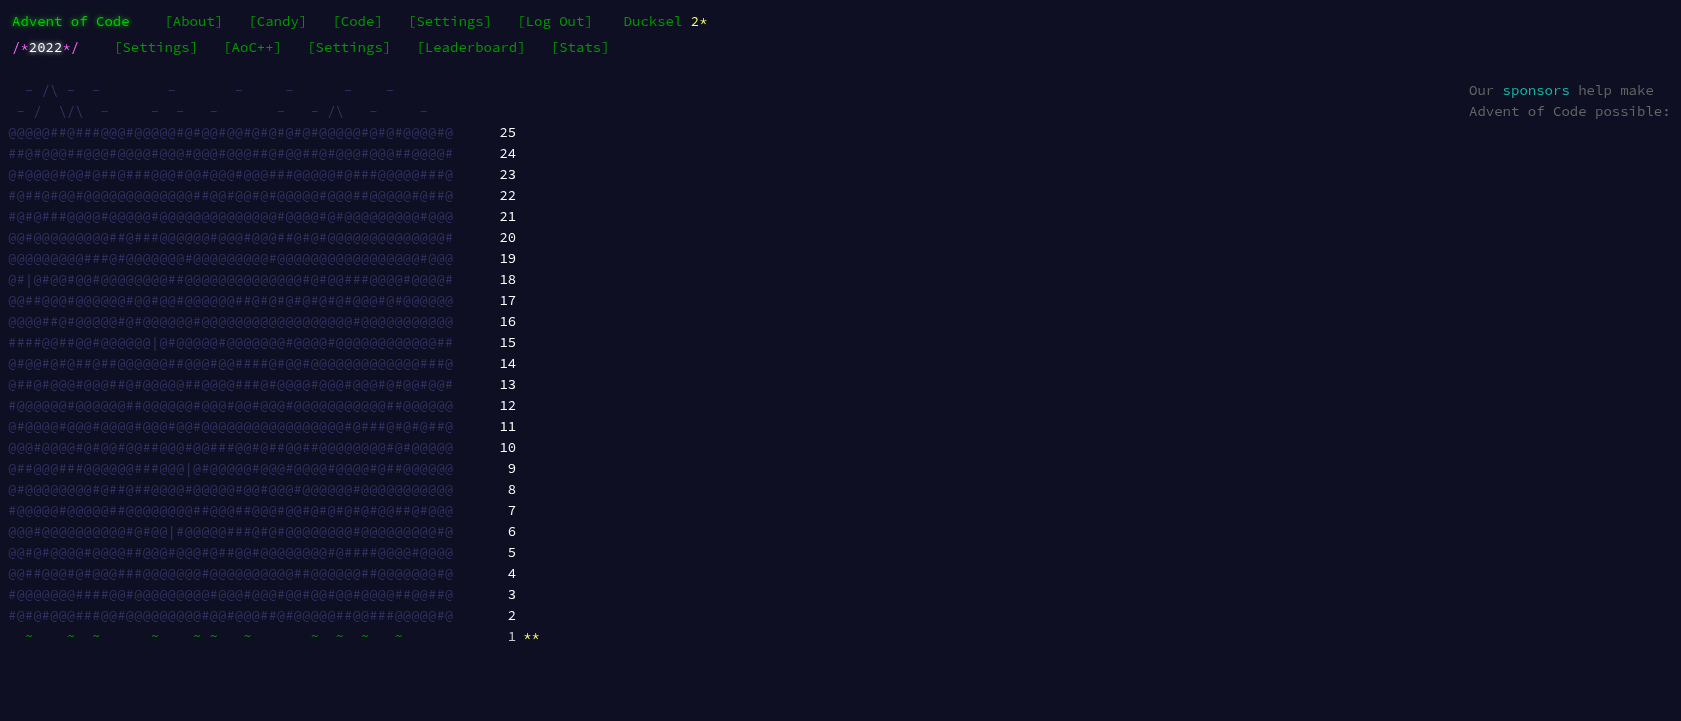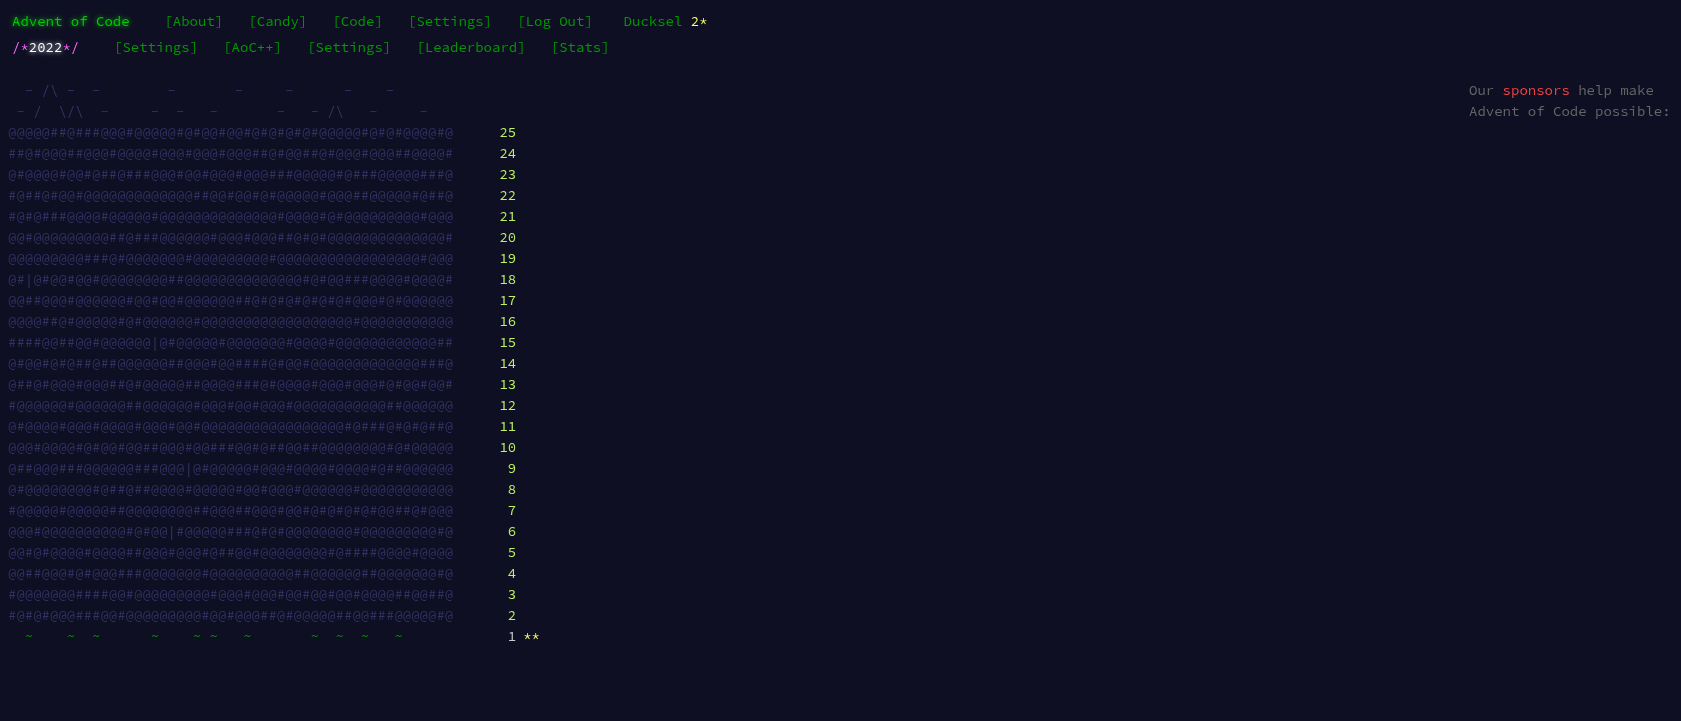--- a/index.html
+++ b/index.html
@@ -79,21 +79,21 @@
       cursor: default;
     }
     .calendar .row {
       display: block;
       line-height: 1.5;
     }
     .calendar-art {
       color: #333366;
     }
     .calendar-day-num {
-      color: #bef264;
+      color: #ffffff;
       margin-left: 1.5em;
       display: inline-block;
       width: 2ch;
       text-align: right;
     }
     .calendar-stars {
       color: #ffff66;
       margin-left: 0.5em;
     }
     .row-complete .calendar-art {
@@ -106,21 +106,21 @@
       margin-left: auto;
       width: 210px;
       font-size: 14px;
       color: #cccccc;
       padding-right: 10px;
     }
     .sidebar .quiet {
       color: #666666;
     }
     .sidebar a {
-      color: #ef4444;
+      color: #14b8a6;
     }
     .sidebar p {
       margin: 0 0 1em 0;
       line-height: 1.5;
     }
     .sponsor-name {
       color: #009900;
     }
   </style>
 </head>

